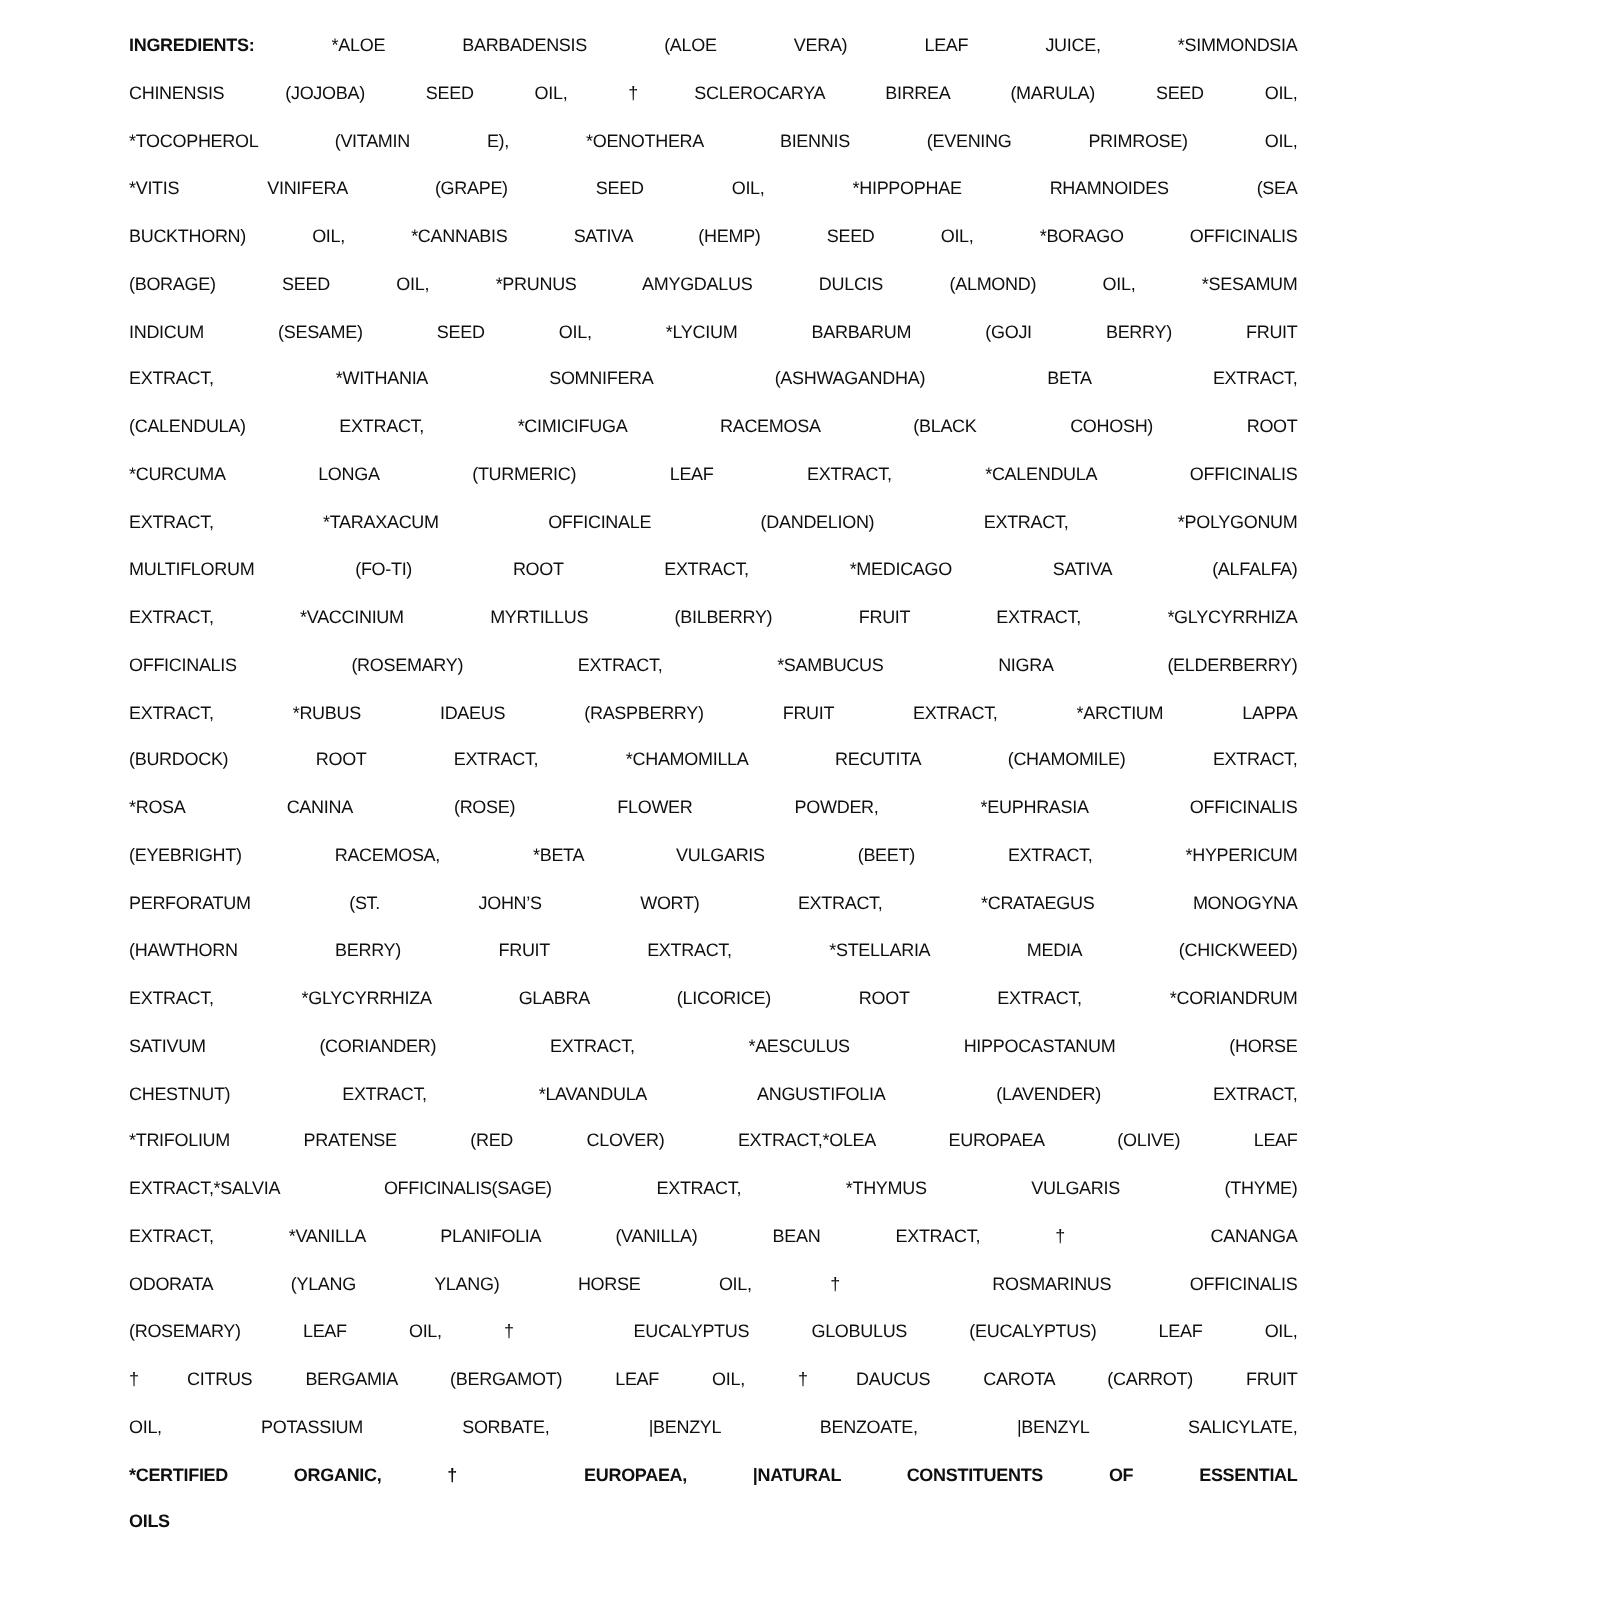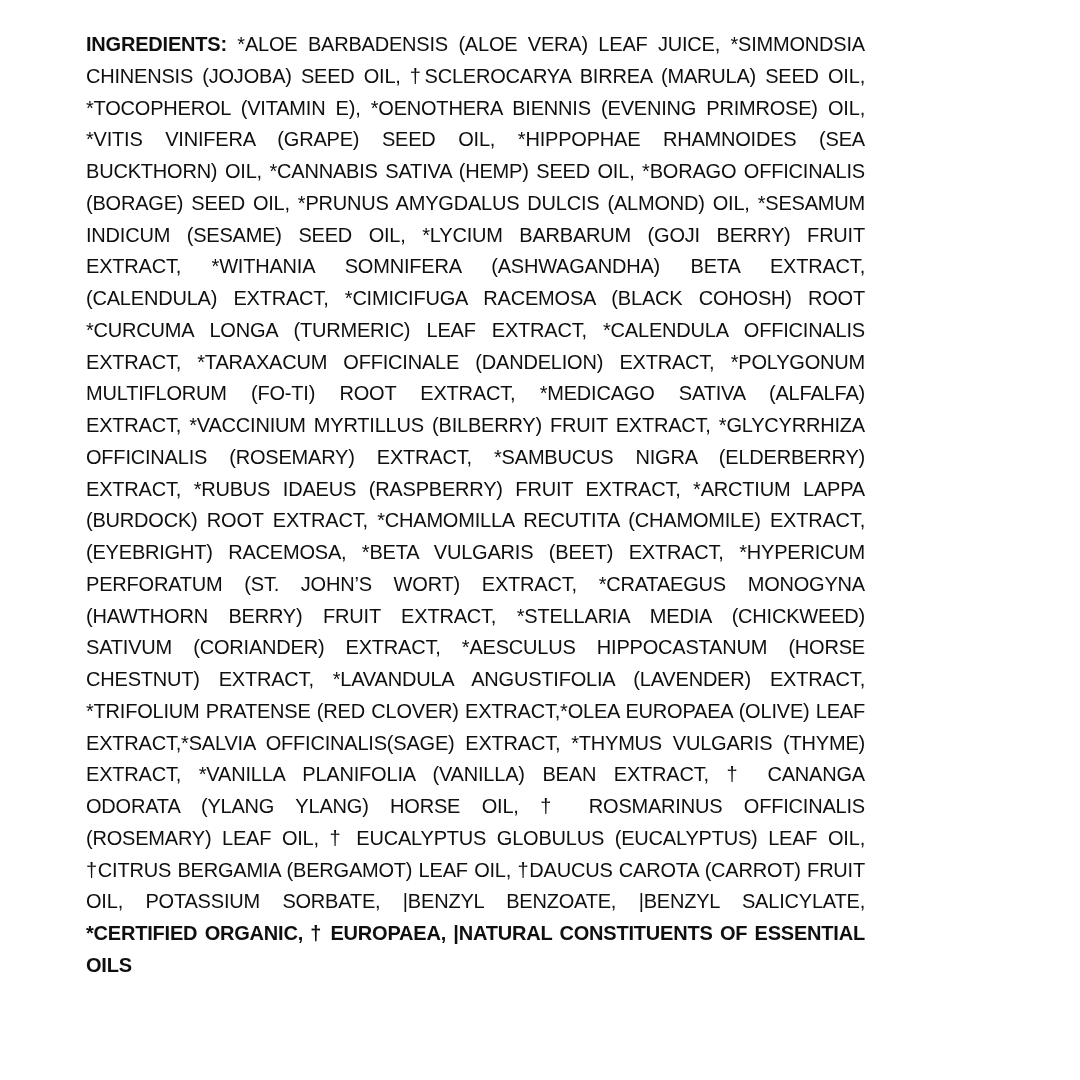--- a/index.html
+++ b/index.html
@@ -9,23 +9,23 @@
   }
   body {
     width: 1080px;
     height: 1080px;
     overflow: hidden;
   }
   .doc {
     box-sizing: border-box;
     width: 952px;
     min-height: 1080px;
-    padding: 29px 87px 0 86px;
+    padding: 15px 87px 0 86px;
     font-family: "Liberation Sans", "DejaVu Sans", sans-serif;
-    font-size: 20px;
+    font-size: 12px;
     line-height: 31.75px;
     letter-spacing: -0.2px;
     color: #0f0f0f;
     background: #ffffff;
   }
   .line {
     text-align: justify;
     text-align-last: justify;
     white-space: normal;
   }
@@ -49,23 +49,25 @@
   <div class="line">INDICUM (SESAME) SEED OIL, *LYCIUM BARBARUM (GOJI BERRY) FRUIT</div>
   <div class="line">EXTRACT, *WITHANIA SOMNIFERA (ASHWAGANDHA) BETA EXTRACT,</div>
   <div class="line">(CALENDULA) EXTRACT, *CIMICIFUGA RACEMOSA (BLACK COHOSH) ROOT</div>
   <div class="line">*CURCUMA LONGA (TURMERIC) LEAF EXTRACT, *CALENDULA OFFICINALIS</div>
   <div class="line">EXTRACT, *TARAXACUM OFFICINALE (DANDELION) EXTRACT, *POLYGONUM</div>
   <div class="line">MULTIFLORUM (FO-TI) ROOT EXTRACT, *MEDICAGO SATIVA (ALFALFA)</div>
   <div class="line">EXTRACT, *VACCINIUM MYRTILLUS (BILBERRY) FRUIT EXTRACT, *GLYCYRRHIZA</div>
   <div class="line">OFFICINALIS (ROSEMARY) EXTRACT, *SAMBUCUS NIGRA (ELDERBERRY)</div>
   <div class="line">EXTRACT, *RUBUS IDAEUS (RASPBERRY) FRUIT EXTRACT, *ARCTIUM LAPPA</div>
   <div class="line">(BURDOCK) ROOT EXTRACT, *CHAMOMILLA RECUTITA (CHAMOMILE) EXTRACT,</div>
+  <div class="line">*ROSA CANINA (ROSE) FLOWER POWDER, *EUPHRASIA OFFICINALIS</div>
   <div class="line">(EYEBRIGHT) RACEMOSA, *BETA VULGARIS (BEET) EXTRACT, *HYPERICUM</div>
   <div class="line">PERFORATUM (ST. JOHN’S WORT) EXTRACT, *CRATAEGUS MONOGYNA</div>
   <div class="line">(HAWTHORN BERRY) FRUIT EXTRACT, *STELLARIA MEDIA (CHICKWEED)</div>
+  <div class="line">EXTRACT, *GLYCYRRHIZA GLABRA (LICORICE) ROOT EXTRACT, *CORIANDRUM</div>
   <div class="line">SATIVUM (CORIANDER) EXTRACT, *AESCULUS HIPPOCASTANUM (HORSE</div>
   <div class="line">CHESTNUT) EXTRACT, *LAVANDULA ANGUSTIFOLIA (LAVENDER) EXTRACT,</div>
   <div class="line">*TRIFOLIUM PRATENSE (RED CLOVER) EXTRACT,*OLEA EUROPAEA (OLIVE) LEAF</div>
   <div class="line">EXTRACT,*SALVIA OFFICINALIS(SAGE) EXTRACT, *THYMUS VULGARIS (THYME)</div>
   <div class="line">EXTRACT, *VANILLA PLANIFOLIA (VANILLA) BEAN EXTRACT, † CANANGA</div>
   <div class="line">ODORATA (YLANG YLANG) HORSE OIL, † ROSMARINUS OFFICINALIS</div>
   <div class="line">(ROSEMARY) LEAF OIL, † EUCALYPTUS GLOBULUS (EUCALYPTUS) LEAF OIL,</div>
   <div class="line">†CITRUS BERGAMIA (BERGAMOT) LEAF OIL, †DAUCUS CAROTA (CARROT) FRUIT</div>
   <div class="line">OIL, POTASSIUM SORBATE, |BENZYL BENZOATE, |BENZYL SALICYLATE,</div>
   <div class="line bold">*CERTIFIED ORGANIC, † EUROPAEA, |NATURAL CONSTITUENTS OF ESSENTIAL</div>

